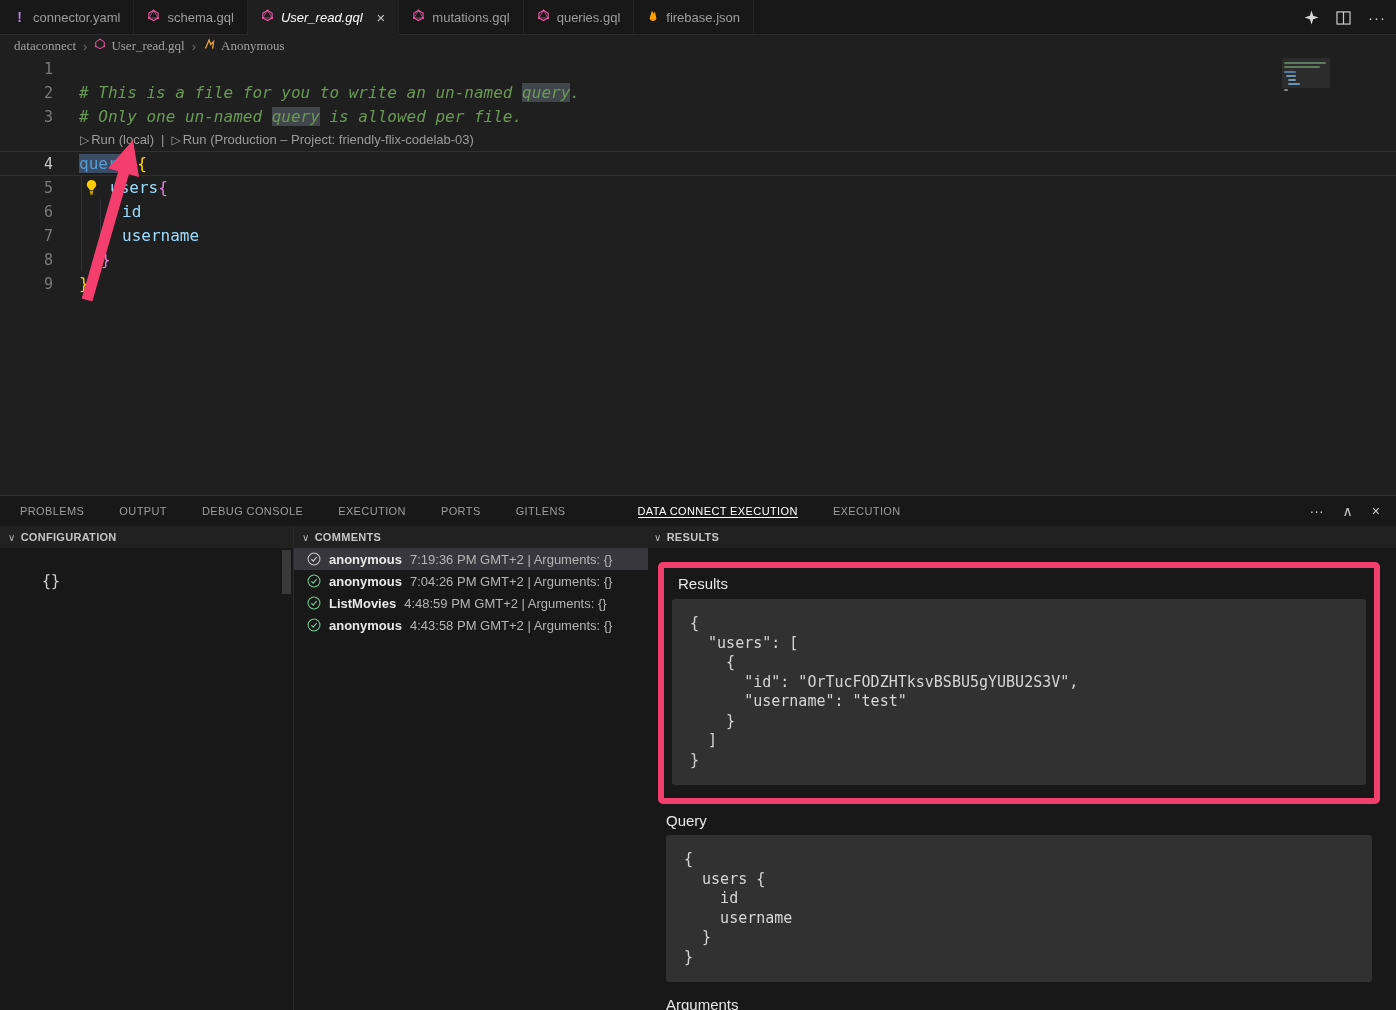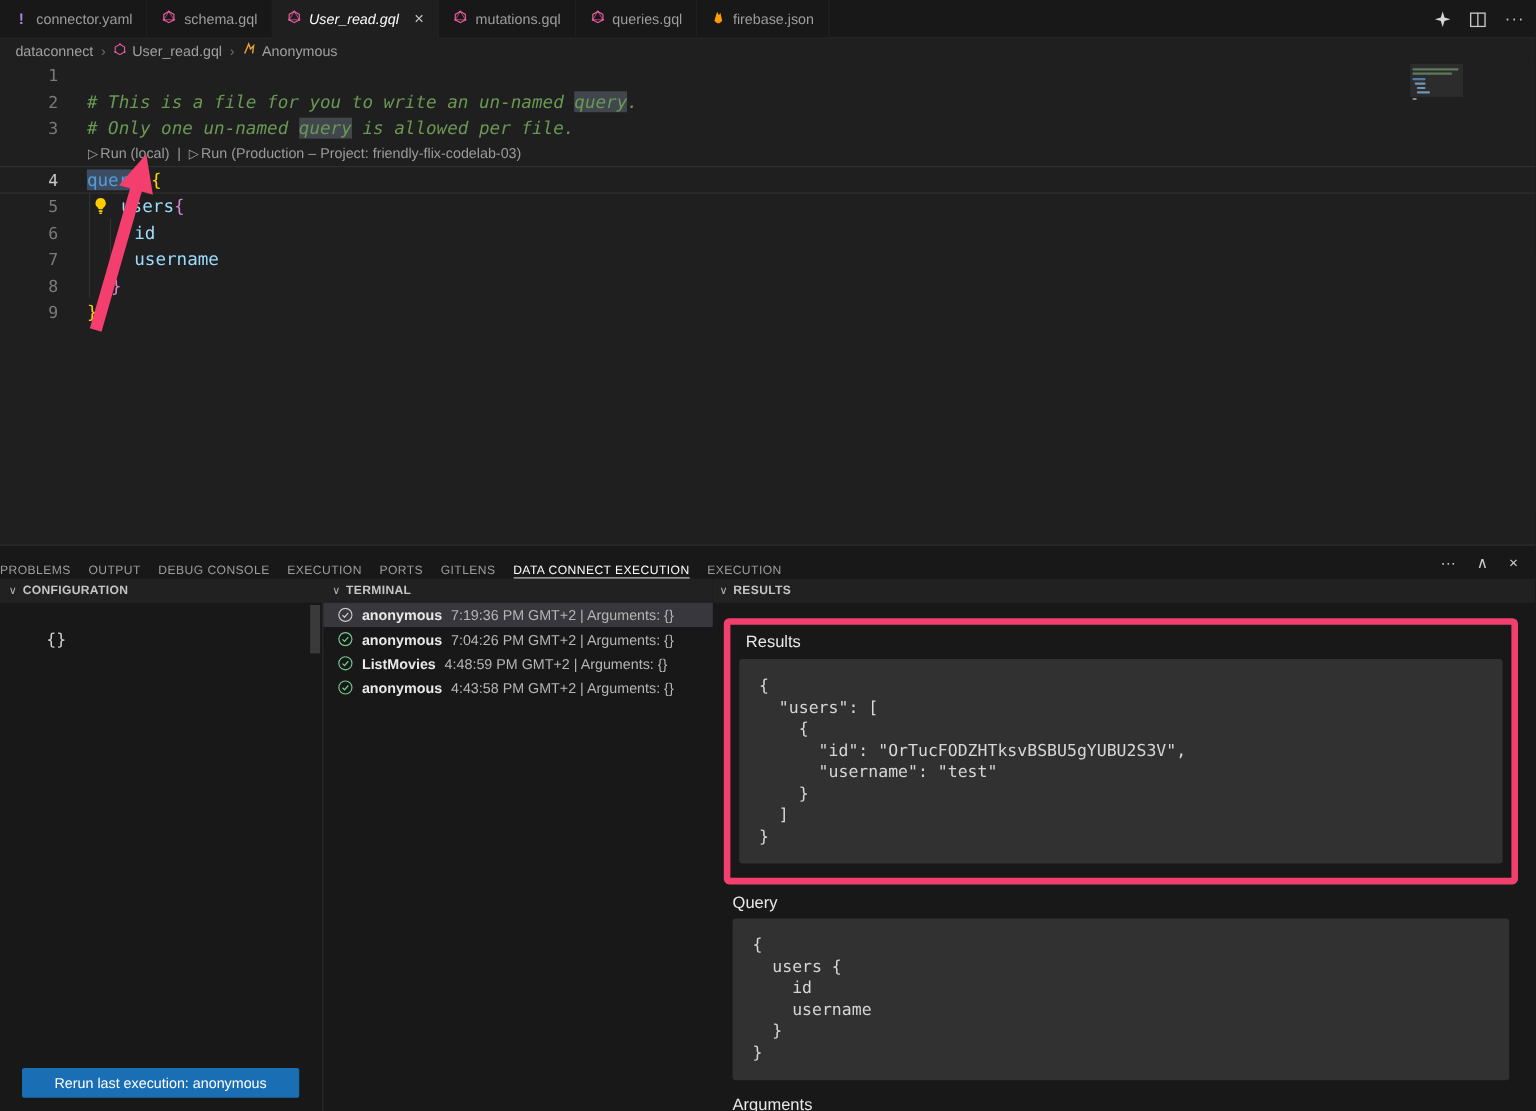--- a/index.html
+++ b/index.html
@@ -13,21 +13,21 @@
   .tab.active { background:#1f1f1f; color:#ffffff; font-style:italic; border-bottom:1px solid #1f1f1f; margin-bottom:-1px; }
   .tab .close { margin-left:7px; color:#c5c5c5; font-size:15px; font-style:normal; line-height:1; }
   .excl { color:#b084d8; font-weight:bold; font-size:14px; width:13px; text-align:center; }
   .editor-actions { position:absolute; right:10px; top:0; height:35px; display:flex; align-items:center; gap:17px; }
   .eact { display:flex; align-items:center; cursor:pointer; color:#c9c9c9; }
   .eact.dots { font-size:15px; letter-spacing:1px; color:#c9c9c9; }
 
   
   .breadcrumb { height:22px; display:flex; align-items:center; padding-left:14px; font-size:13px; color:#a0a0a0; gap:7px; background:#1f1f1f; }
   .bc-sep { color:#6f6f6f; font-size:13px; }
-  .bc-item { display:flex; align-items:center; gap:5px; cursor:pointer; }
+  .bc-item { display:flex; align-items:center; gap:5px; cursor:pointer;font-family:Liberation Serif, serif; }
 
   
   .editor { position:relative; height:438px; background:#1f1f1f; overflow:hidden; }
   .crow { display:flex; height:24px; line-height:24px; font-family:"DejaVu Sans Mono",monospace; font-size:16px; position:relative; }
   .crow.current { border-top:1px solid #313131; border-bottom:1px solid #313131; height:25px; }
   .gut { width:62px; text-align:right; padding-right:9px; color:#7a7a7a; font-size:15px; flex:none; cursor:pointer; }
   .crow.current .gut { color:#c8c8c8; }
   .code { padding-left:17px; white-space:pre; }
   .cmt { color:#6a9955; font-style:italic; }
   .hlw { background:#41464d; }
@@ -46,24 +46,24 @@
   .tri { font-size:12px; }
   .guide { position:absolute; width:1px; background:#2f3338; }
   .bulb { position:absolute; left:84px; top:122px; }
   .minimap { position:absolute; right:66px; top:1px; width:48px; height:88px; }
   .mm-slider { position:absolute; left:0; top:0; width:100%; height:30px; background:rgba(255,255,255,0.06); }
   .mm-bar { position:absolute; height:2px; border-radius:1px; }
   .arrow-svg { position:absolute; left:0; top:0; pointer-events:none; z-index:5; }
 
   
   .panel { position:absolute; top:495px; left:0; width:1396px; height:515px; background:#181818; border-top:1px solid #323232; }
-  .ptabs { height:30px; display:flex; align-items:flex-end; gap:16px; position:relative; }
+  .ptabs { height:30px; display:flex; align-items:center; padding-left:20px; gap:35px; position:relative; }
   .ptab { font-size:11px; letter-spacing:0.4px; color:#9d9d9d; display:flex; align-items:center; cursor:pointer;
           border-bottom:1px solid transparent; }
-  .ptab.active { color:#ffffff; border-bottom-color:#ffffff; }
+  .ptab.active { color:#ffffff; border-bottom-color:#ffffff;margin-left:37px; }
   .pactions { position:absolute; right:16px; top:0; height:100%; display:flex; gap:19px; align-items:center; color:#cccccc; }
   .pact { cursor:pointer; font-size:14px; line-height:1; }
   .pbody { display:flex; height:484px; }
   .sechead { height:22px; display:flex; align-items:center; gap:5px; padding-left:8px; font-size:11px; font-weight:bold;
              color:#c5c5c5; letter-spacing:0.3px; background:#212121; cursor:pointer; }
   .chev { font-size:10px; font-weight:normal; color:#b5b5b5; }
 
   .col-config { width:294px; position:relative; border-right:1px solid #2b2b2b; }
   .cfgtabs { display:flex; gap:36px; padding:12px 0 0 22px; font-size:13px; }
   .cfgtab { color:#9d9d9d; padding-bottom:7px; cursor:pointer; border-bottom:1px solid transparent; }
@@ -282,27 +282,26 @@
 
   <div class="pbody">
 
     <div class="col-config">
       <div class="sechead">
         <span class="chev">∨</span>
         <span>CONFIGURATION</span>
       </div>
       <div class="cfgval">{}</div>
       <div class="cfgscroll"></div>
-      <div class="rerun">Rerun last execution: anonymous</div>
     </div>
 
     <div class="col-history">
       <div class="sechead">
         <span class="chev">∨</span>
-        <span>TERMINAL</span>
+        <span>COMMENTS</span>
       </div>
       <div class="hrow selected">
         <span class="chk gray">
             <svg width="14" height="14" viewBox="0 0 16 16">
               <circle cx="8" cy="8" r="6.8" fill="none" stroke="currentColor" stroke-width="1.2"></circle>
               <path d="M5 8.3 7.1 10.4 11 5.9" fill="none" stroke="currentColor" stroke-width="1.3"></path>
             </svg>
           </span>
         <span class="hname">anonymous</span>
         <span>7:19:36 PM GMT+2 | Arguments: {}</span>

